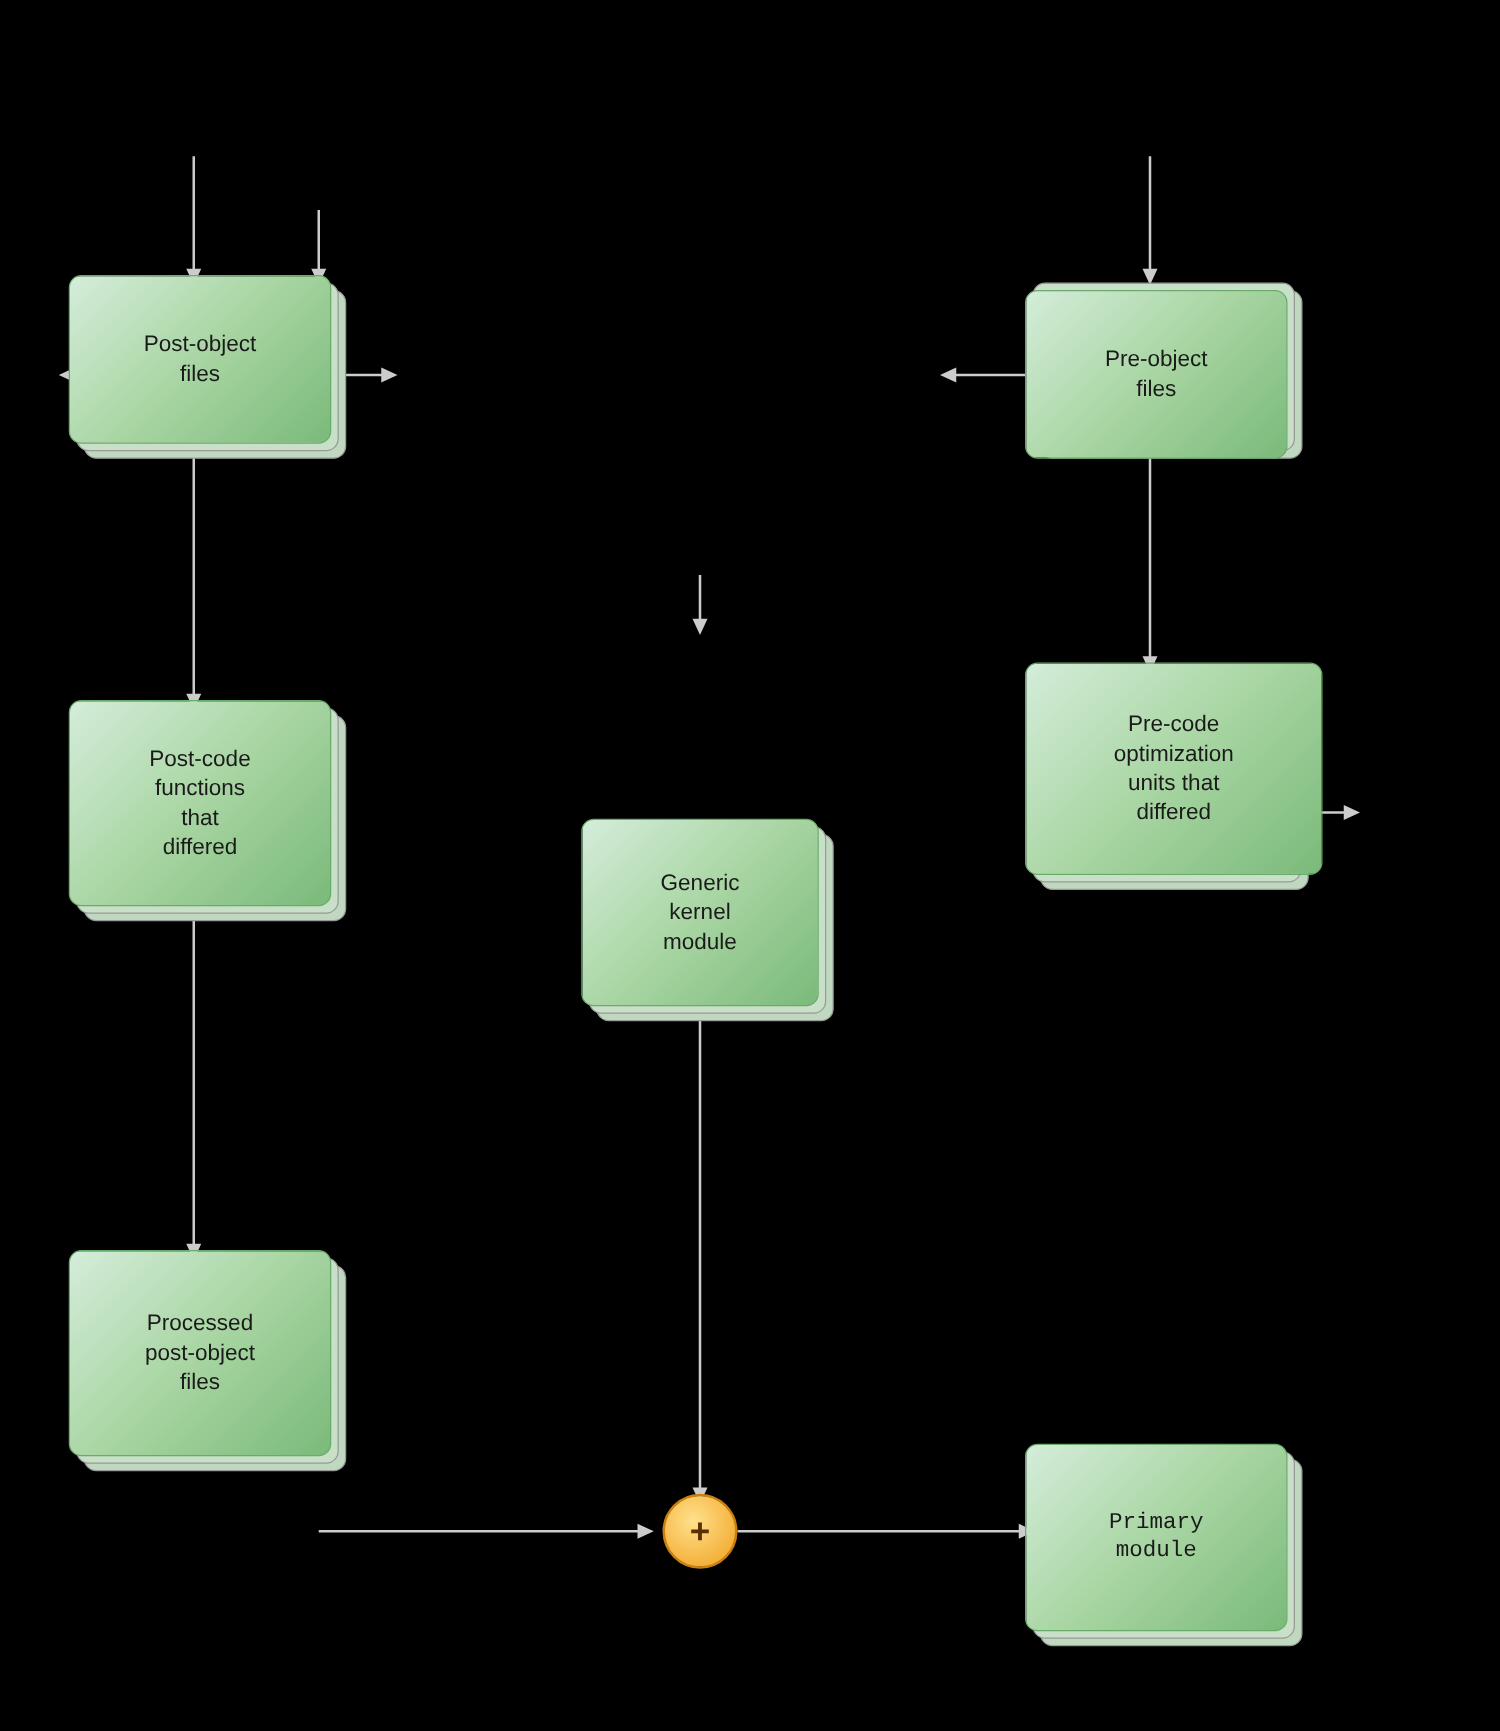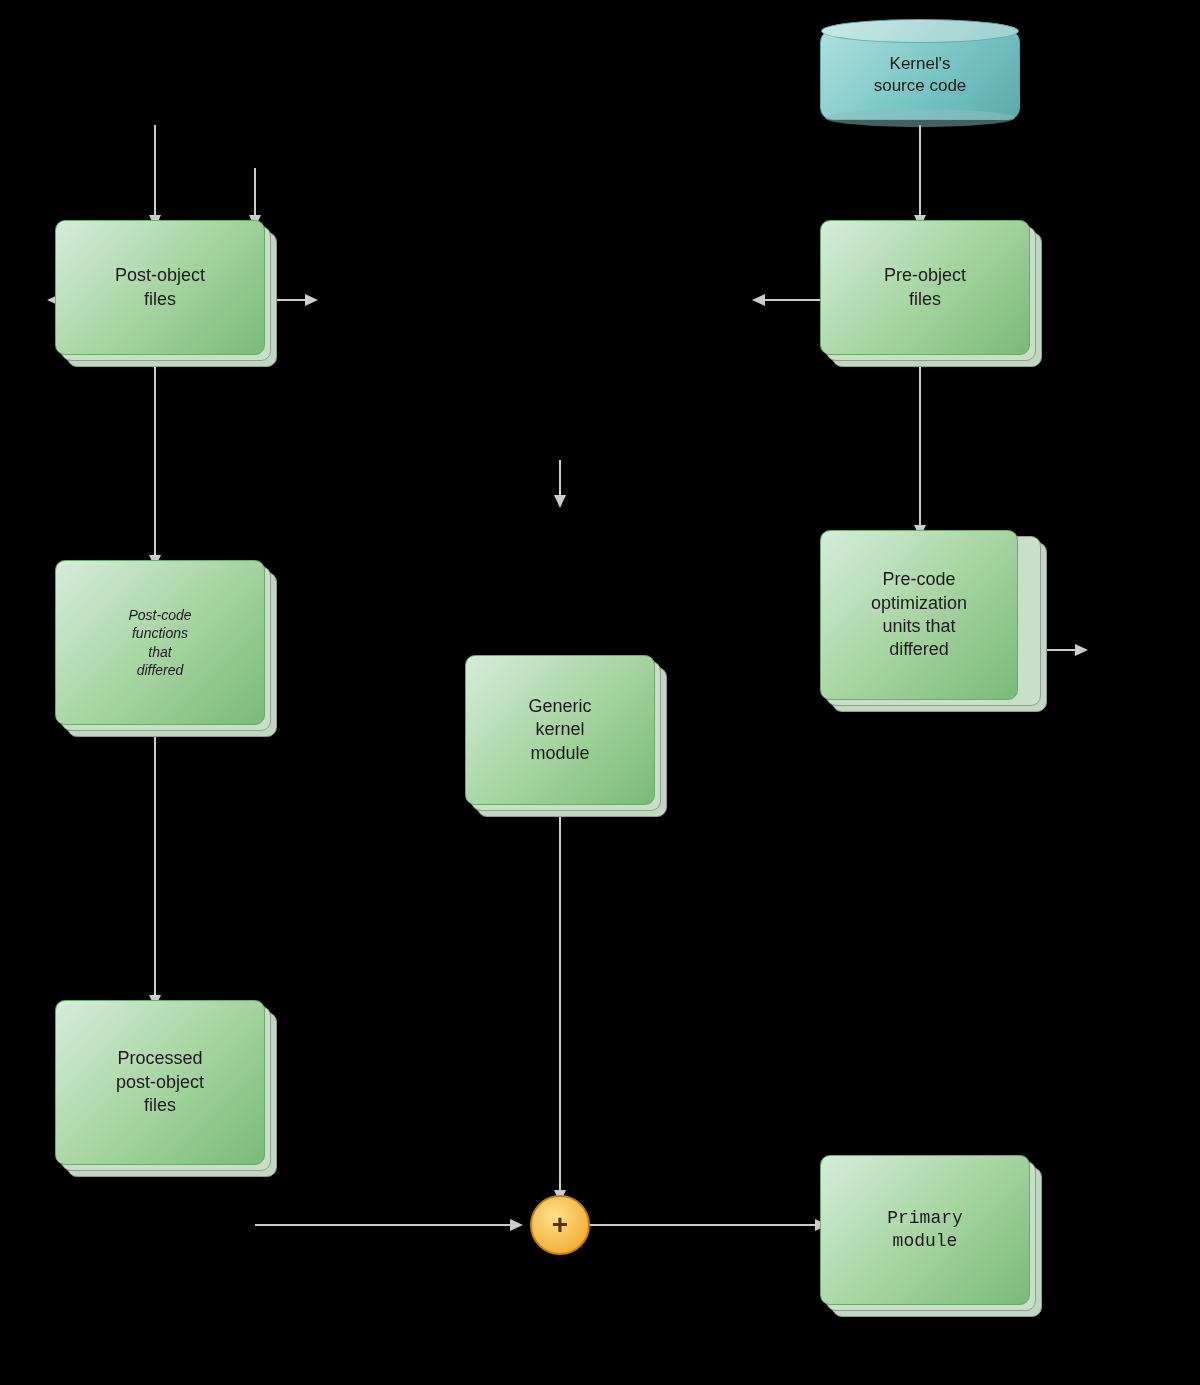--- a/index.html
+++ b/index.html
@@ -151,57 +151,50 @@
     <polygon points="305,294 318,300 305,306" fill="#ccc"></polygon>
 
     <line x1="760" y1="300" x2="820" y2="300" stroke="#ccc" stroke-width="2"></line>
     <polygon points="765,294 752,300 765,306" fill="#ccc"></polygon>
 
     <polygon points="60,294 47,300 60,306" fill="#ccc"></polygon>
 
   </svg>
 
 
-  <div class="cylinder" style="left:820px; top:25px; width:200px; height:100px;">
-    <div class="cyl-body" style="width:200px; height:90px; border-radius:12px; position:relative;">
-      <div style="position:absolute;top:-12px;left:0;width:100%;height:24px;background:linear-gradient(135deg,#c8e8e8,#9dcfcf);border-radius:50%;border:1.5px solid #5aabab;"></div>
-      <div style="position:absolute;bottom:-8px;left:4px;width:96%;height:18px;background:#8bbfbf;border-radius:50%;opacity:0.5;"></div>
-      <div class="cyl-label" style="font-size:17px;color:#1a1a1a;text-align:center;line-height:1.3;">Kernel's<br>source code</div>
-    </div>
-  </div>
 
   <div class="stacked-box" style="left:55px; top:220px; width:220px; height:145px;">
 
     <div class="box-shadow" style="width:210px;height:135px;top:12px;left:12px;background:#c0d8c0;"></div>
     <div class="box-shadow" style="width:210px;height:135px;top:6px;left:6px;background:#c8dfc8;"></div>
     <div class="box-main" style="width:210px;height:135px;top:0;left:0;position:absolute;">
       <div class="box-label" style="font-size:18px;">Post-object<br>files</div>
     </div>
   </div>
 
   <div class="stacked-box" style="left:820px; top:220px; width:220px; height:145px;">
     <div class="box-shadow" style="width:210px;height:135px;top:12px;left:12px;background:#c0d8c0;"></div>
     <div class="box-shadow" style="width:210px;height:135px;top:6px;left:6px;background:#c8dfc8;"></div>
-    <div class="box-main" style="width:210px;height:135px;top:0;left:0;position:absolute;">
+    <div class="box-main" style="width:210px;height:135px;top:12px;left:0;position:absolute;">
       <div class="box-label" style="font-size:18px;">Pre-object<br>files</div>
     </div>
   </div>
 
   <div class="stacked-box" style="left:55px; top:560px; width:220px; height:175px;">
     <div class="box-shadow" style="width:210px;height:165px;top:12px;left:12px;background:#c0d8c0;"></div>
     <div class="box-shadow" style="width:210px;height:165px;top:6px;left:6px;background:#c8dfc8;"></div>
     <div class="box-main" style="width:210px;height:165px;top:0;left:0;position:absolute;">
-      <div class="box-label" style="font-size:14px;font-style:italic;">Post-code<br>functions<br>that<br>differed</div>
+      <div class="box-label" style="font-size:18px;">Post-code<br>functions<br>that<br>differed</div>
     </div>
   </div>
 
   <div class="stacked-box" style="left:820px; top:530px; width:225px; height:180px;">
     <div class="box-shadow" style="width:215px;height:170px;top:12px;left:12px;background:#c0d8c0;"></div>
     <div class="box-shadow" style="width:215px;height:170px;top:6px;left:6px;background:#c8dfc8;"></div>
-    <div class="box-main" style="width:198px;height:170px;top:0;left:0;position:absolute;">
+    <div class="box-main" style="width:238px;height:170px;top:0;left:0;position:absolute;">
       <div class="box-label" style="font-size:18px;">Pre-code<br>optimization<br>units that<br>differed</div>
     </div>
   </div>
 
   <div class="stacked-box" style="left:465px; top:655px; width:200px; height:160px;">
     <div class="box-shadow" style="width:190px;height:150px;top:12px;left:12px;background:#c0d8c0;"></div>
     <div class="box-shadow" style="width:190px;height:150px;top:6px;left:6px;background:#c8dfc8;"></div>
     <div class="box-main" style="width:190px;height:150px;top:0;left:0;position:absolute;">
       <div class="box-label" style="font-size:18px;text-align:center;">Generic<br>kernel<br>module</div>
     </div>

